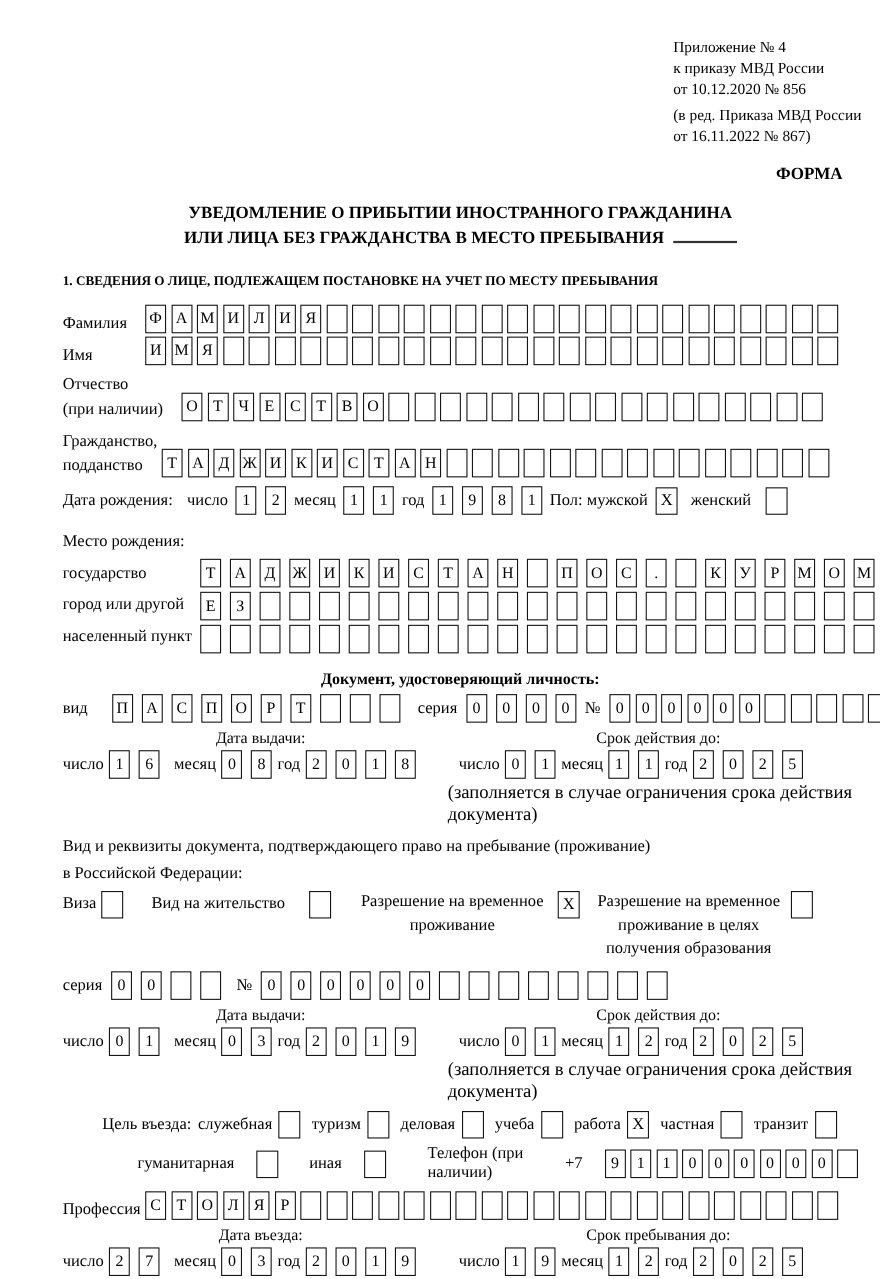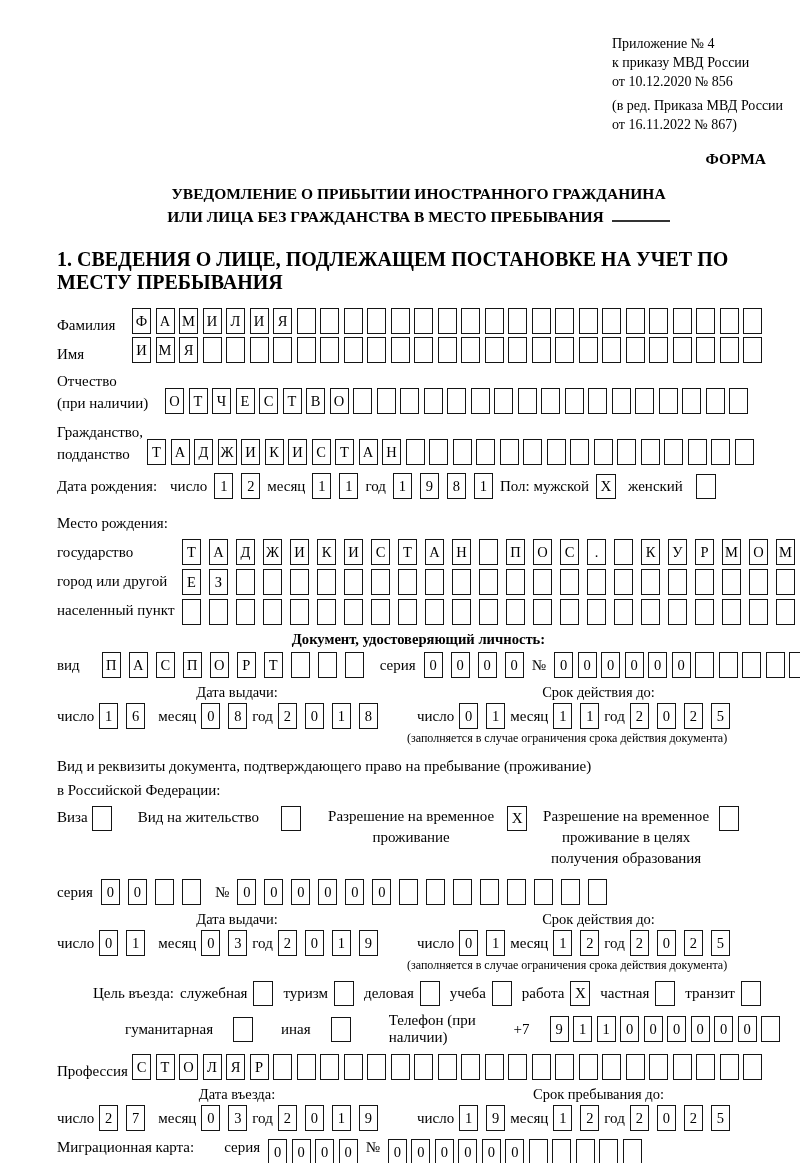--- a/index.html
+++ b/index.html
@@ -8,21 +8,21 @@
     width:800px; height:1163px; overflow:hidden;
     padding:34px 20px 8px 57px;
     font-family:"Liberation Serif","DejaVu Serif",serif;
     font-size:15px; color:#000;
   }
   .hdr { margin-left:555px; width:190px; font-size:14px; line-height:19px; }
   .hdr .gap { height:5px; }
   .forma { text-align:right; padding-right:14px; font-weight:bold; font-size:15.5px; margin-top:16px; }
   .title { text-align:center; font-weight:bold; font-size:15.5px; line-height:23px; margin-top:14px; }
   .blank-line { display:inline-block; width:58px; border-bottom:2px solid #333; height:14px; margin-left:8px; }
-  .sect { font-weight:bold; font-size:20px; margin-top:20px; margin-bottom:14px; }
+  .sect { font-weight:bold; font-size:12px; margin-top:20px; margin-bottom:14px; }
 
   .row { display:flex; align-items:flex-end; margin-bottom:3px; }
   .lbl { flex:none; padding-top:4px; }
   .boxrow { display:flex; gap:4.5px; }
   .boxrow.sp { gap:8px; }
   .cell {
     flex:none; width:19px; height:26px; border:1.7px solid #151515;
     display:flex; align-items:center; justify-content:center;
     font-size:14.5px;
   }
@@ -33,22 +33,22 @@
   .w75 { width:75px; } .w108 { width:108px; } .w90 { width:90px; } .w125 { width:125px; } .w118 { width:118px; }
   .stack { line-height:22px; }
   .mt4 { margin-top:4px; }
   .inline { display:flex; align-items:center; }
   .dg { display:flex; align-items:center; gap:5px; }
   .dates-head { display:flex; font-size:14.5px; margin-top:6px; }
   .dh-left { width:360px; text-align:center; }
   .dh-right { flex:1; text-align:center; }
   .dates-row { display:flex; margin-top:2px; }
   .dates-row .left { width:360px; }
-  .note-right { margin-left:350px; font-size:12px; margin-top:2px; }
-  .doc-head { text-align:center; font-weight:bold; font-size:14.6px; margin:6px 0 4px 0; }
+  .note-right { margin-left:350px; font-size:17px; margin-top:2px; }
+  .doc-head { text-align:center; font-weight:bold; font-size:14.6px; margin:16px 0 4px 0; }
   .txt { margin-top:8px; line-height:24px; }
   .visa-row { display:flex; align-items:flex-start; margin-top:4px; }
   .visa-lbl-multi { text-align:center; line-height:21px; }
   .mb2 { margin-bottom:4px; }
 </style>
 </head>
 <body>
 
 <div class="hdr">
   <div>Приложение № 4</div>

